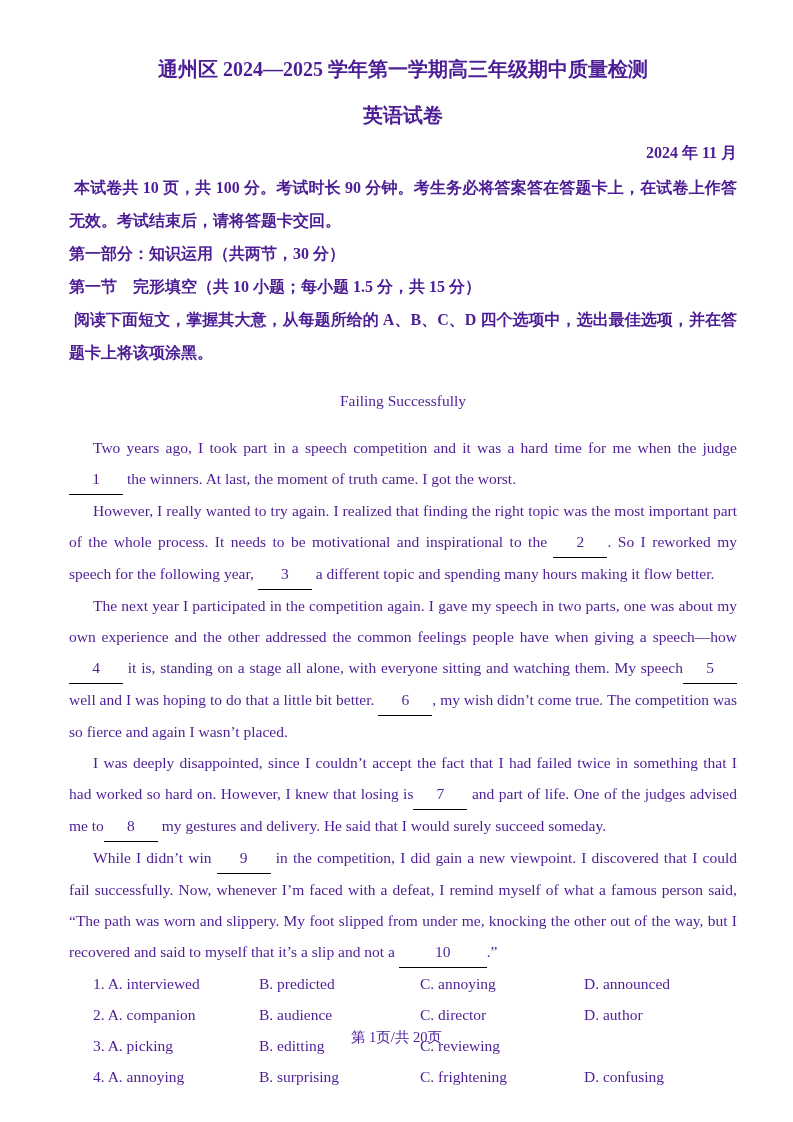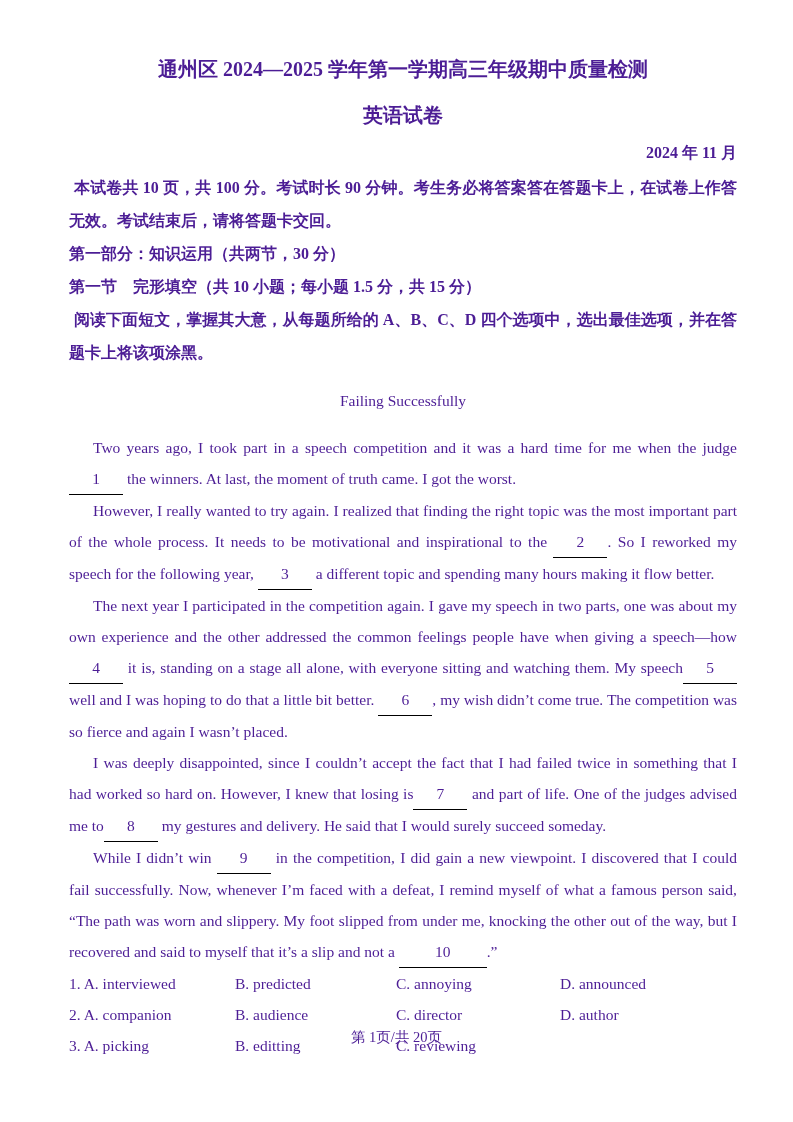--- a/index.html
+++ b/index.html
@@ -61,21 +61,21 @@
     margin: 0;
   }
   .blank {
     display: inline-block;
     min-width: 54px;
     border-bottom: 1.3px solid #000;
     text-align: center;
     text-indent: 0;
   }
   .blank.wide { min-width: 88px; }
-  .options { margin-top: 0; }
+  .options { margin-top: 0; margin-left: 24px; }
   .opt-row {
     display: flex;
     font-size: 15.5px;
     line-height: 31px;
   }
   .opt-cell { flex: 0 0 auto; }
   .opt-cell.c0 { width: 166px; }
   .opt-cell.c1 { width: 161px; }
   .opt-cell.c2 { width: 164px; }
   .opt-cell.c3 { flex: 1 1 auto; }
@@ -122,17 +122,23 @@
       <span class="opt-cell c0">2. A. companion</span>
       <span class="opt-cell c1">B. audience</span>
       <span class="opt-cell c2">C. director</span>
       <span class="opt-cell c3">D. author</span>
     </div>
     <div class="opt-row">
       <span class="opt-cell c0">3. A. picking</span>
       <span class="opt-cell c1">B. editting</span>
       <span class="opt-cell c2">C. reviewing</span>
     </div>
+    <div class="opt-row">
+      <span class="opt-cell c0">4. A. annoying</span>
+      <span class="opt-cell c1">B. surprising</span>
+      <span class="opt-cell c2">C. frightening</span>
+      <span class="opt-cell c3">D. confusing</span>
+    </div>
   </div>
 
   <div class="page-footer">第 1页/共 20页</div>
 
 </div>
 
 </body></html>

